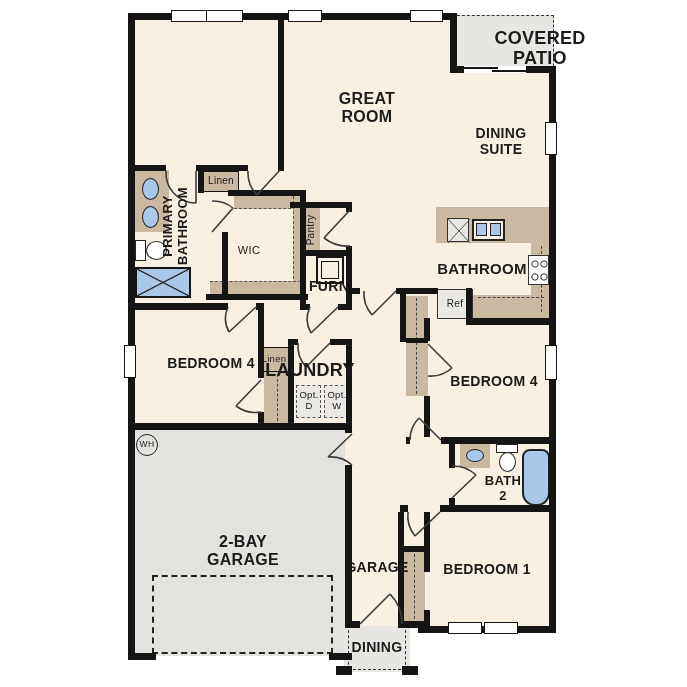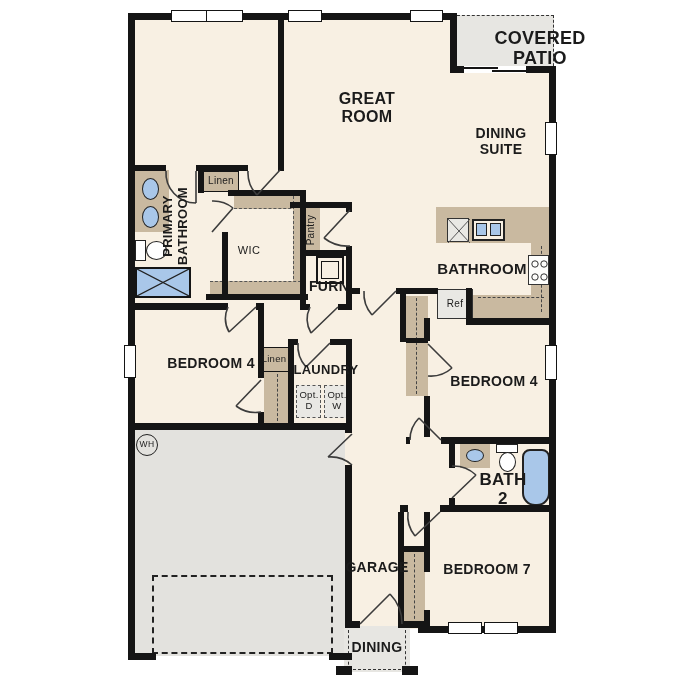--- a/index.html
+++ b/index.html
@@ -196,25 +196,27 @@
   <div class="lbl" style="left:501px;top:142px;font-size:14px;">DINING
 SUITE</div>
   <div class="lbl rot" style="left:176px;top:226px;font-size:13px;">PRIMARY
 BATHROOM</div>
   <div class="lbl" style="left:221px;top:181px;font-size:10px;font-weight:normal;">Linen</div>
   <div class="lbl" style="left:249px;top:250px;font-size:11px;font-weight:normal;">WIC</div>
   <div class="lbl rot" style="left:311px;top:230px;font-size:10px;font-weight:normal;">Pantry</div>
   <div class="lbl" style="left:482px;top:269px;font-size:15px;">BATHROOM</div>
   <div class="lbl" style="left:193px;top:364px;font-size:14px;white-space:nowrap;margin-left:18px;">BEDROOM 4</div>
   <div class="lbl" style="left:274px;top:359px;font-size:9.5px;font-weight:normal;">Linen</div>
-  <div class="lbl" style="left:326px;top:370px;font-size:13px;white-space:nowrap;">LAUNDRY</div>
+  <div class="lbl" style="left:310px;top:370px;font-size:18px;white-space:nowrap;">LAUNDRY</div>
   <div class="lbl" style="left:309px;top:401px;font-size:9.5px;font-weight:normal;">Opt.
 D</div>
   <div class="lbl" style="left:337px;top:401px;font-size:9.5px;font-weight:normal;">Opt.
 W</div>
   <div class="lbl" style="left:494px;top:382px;font-size:14px;white-space:nowrap;">BEDROOM 4</div>
-  <div class="lbl" style="left:503px;top:489px;font-size:17px;">BATH
+  <div class="lbl" style="left:503px;top:489px;font-size:13px;">BATH
 2</div>
-  <div class="lbl" style="left:487px;top:570px;font-size:14px;white-space:nowrap;">BEDROOM 7</div>
+  <div class="lbl" style="left:487px;top:570px;font-size:14px;white-space:nowrap;">BEDROOM 1</div>
   <div class="lbl" style="left:377px;top:568px;font-size:14px;">GARAGE</div>
+  <div class="lbl" style="left:243px;top:551px;font-size:16px;">2-BAY
+GARAGE</div>
   <div class="lbl" style="left:377px;top:648px;font-size:14px;">DINING</div>
   <div class="lbl" style="left:147px;top:445px;font-size:8.5px;font-weight:normal;">WH</div>
 </div>
 
 </body></html>

